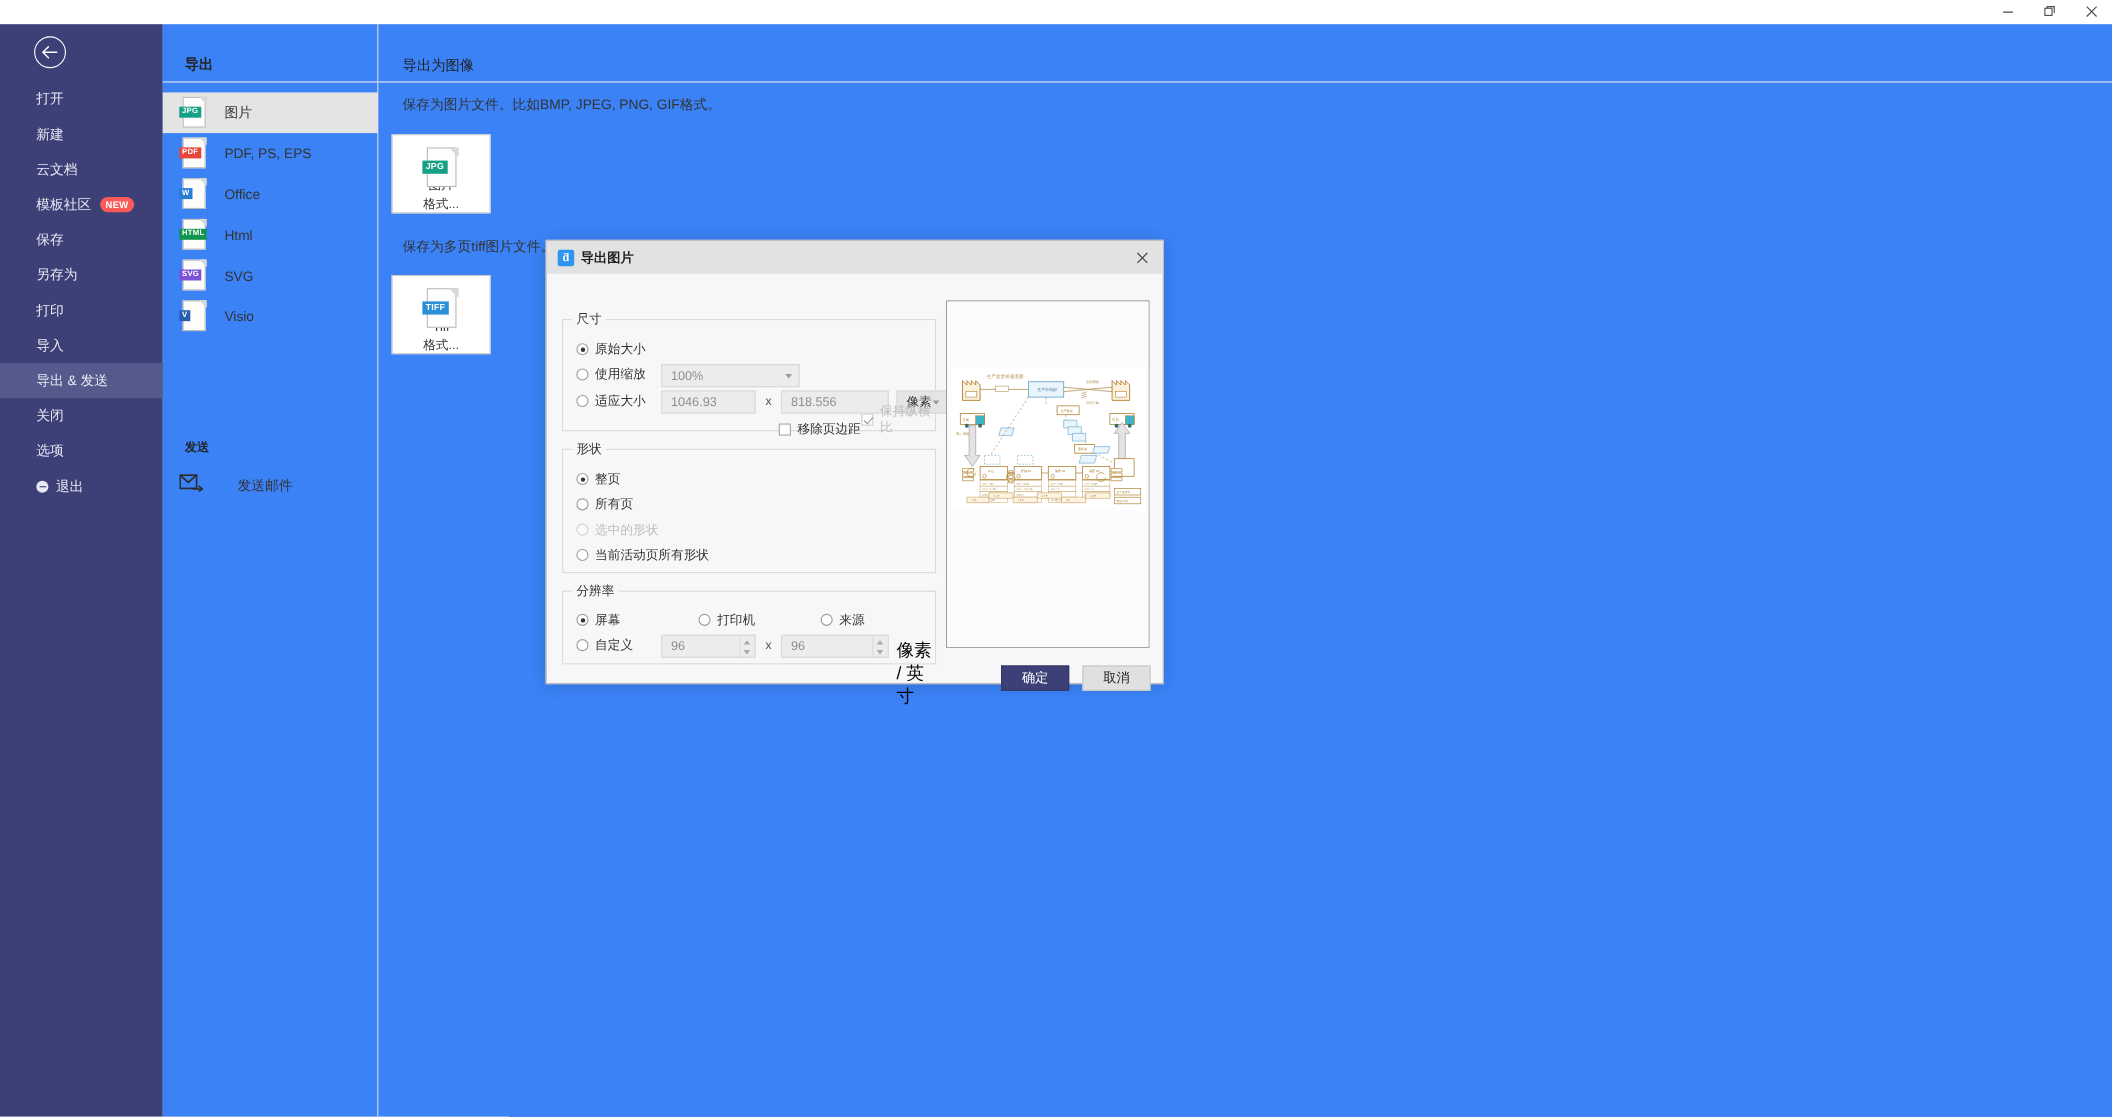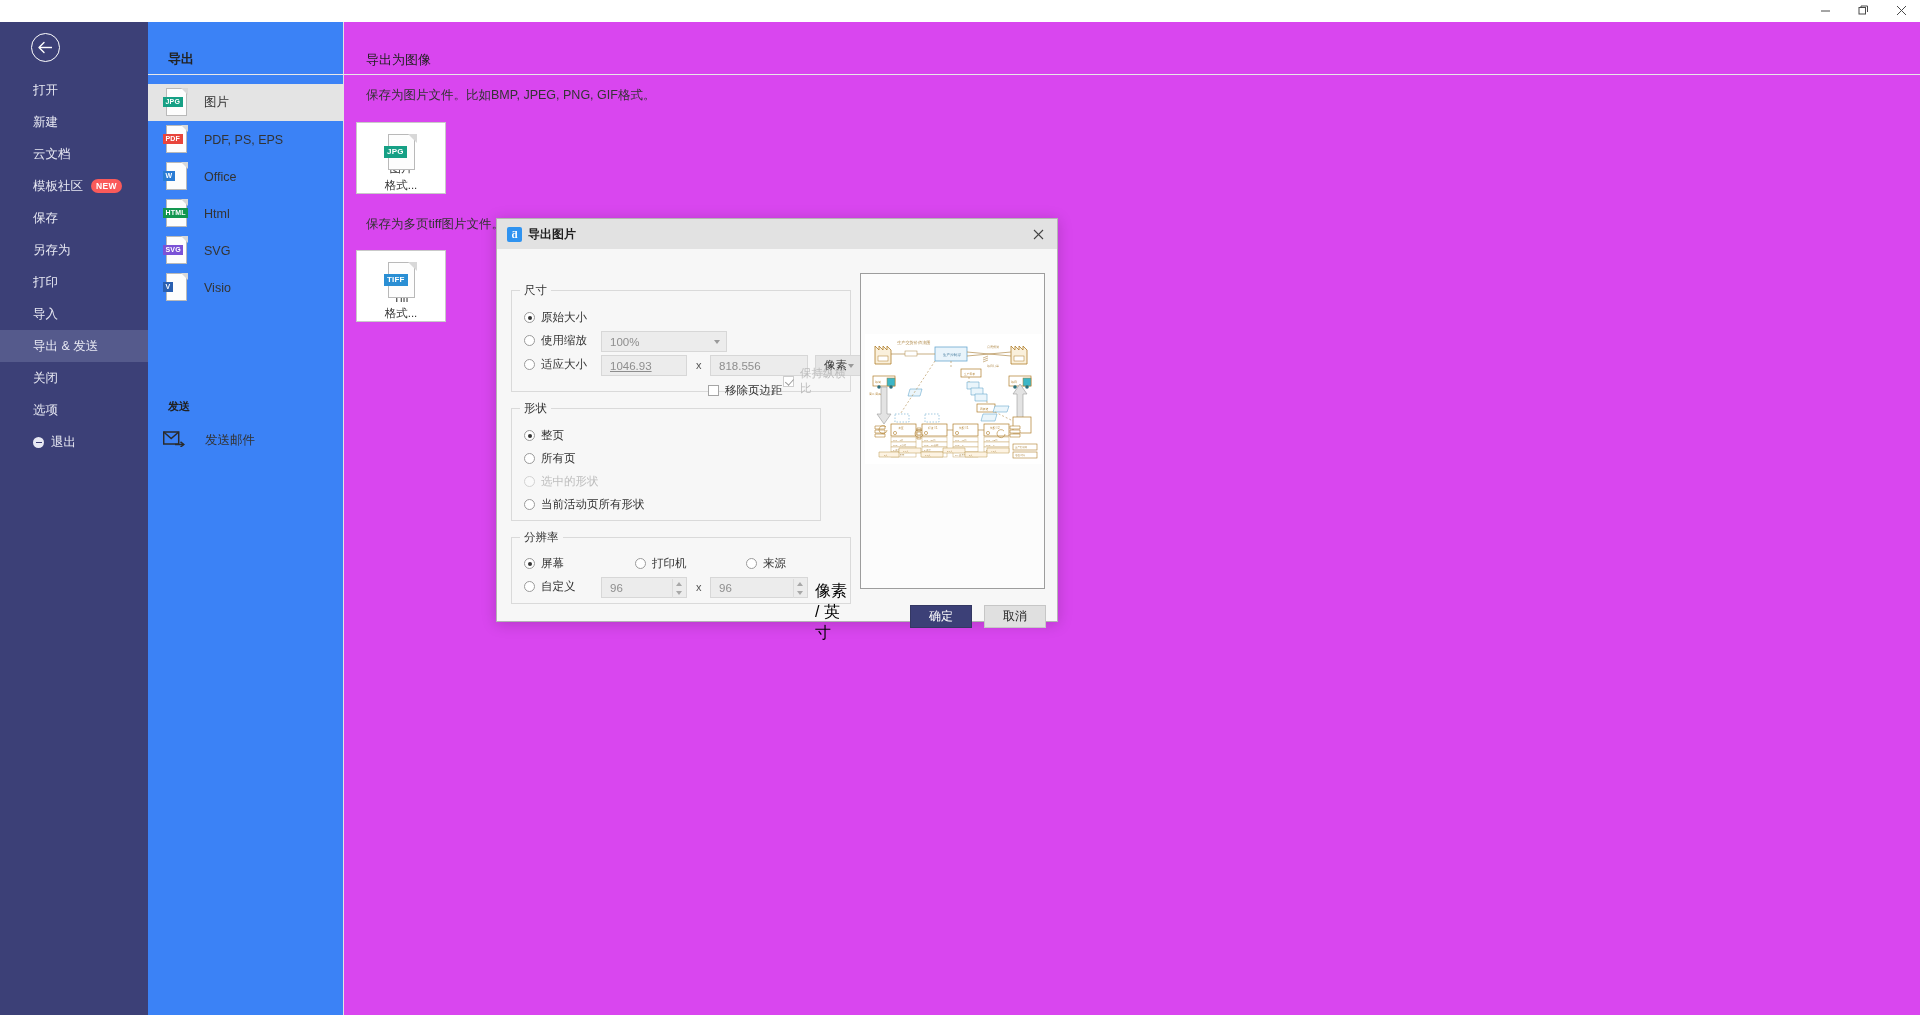--- a/index.html
+++ b/index.html
@@ -92,25 +92,25 @@
   .fmt-item.active { background: #e4e4e4; }
   .fmt-item .label { margin-left: 15px; }
   .send-head {
     position: absolute; left: 20px; top: 377px;
     font-size: 11px; font-weight: bold; color: #222;
   }
   .send-item {
     position: absolute; left: 15px; top: 408px;
     display: flex; align-items: center; cursor: pointer;
   }
-  .send-item .label { margin-left: 20px; font-size: 12.5px; color: #333; }
+  .send-item .label { margin-left: 31px; font-size: 12.5px; color: #333; }
   
   .main {
     position: absolute; left: 344px; top: 22px; right: 0; bottom: 0;
-    background: #d946ef;
+    background: #3b82f6;
   }
   .main-title {
     position: absolute; left: 22px; top: 29px;
     font-size: 13px; color: #222;
   }
   .main-div {
     position: absolute; left: 0; top: 52px; right: 0;
     border-top: 1px solid #e8e8e8;
   }
   .main-desc {
@@ -455,39 +455,39 @@
       </div>
       <div class="sel" style="position:absolute; left:89px; top:33px; width:126px;">
         <span>100%</span>
         <span class="caret"></span>
       </div>
 
       <div class="row" style="left:12px; top:59px;">
         <span class="radio"></span>
         <span class="txt">适应大小</span>
       </div>
-      <div class="inp" style="position:absolute; left:89px; top:57px; width:86px;text-decoration:underline;">1046.93</div>
+      <div class="inp" style="position:absolute; left:89px; top:57px; width:86px;">1046.93</div>
       <span class="xsep" style="position:absolute; left:184px; top:61px;">x</span>
       <div class="inp" style="position:absolute; left:198px; top:57px; width:98px;">818.556</div>
       <div class="sel en" style="position:absolute; left:303px; top:57px; width:46px;">
         <span>像素</span>
         <span class="caret"></span>
       </div>
 
       <div class="row" style="left:196px; top:85px;">
         <span class="chk"></span>
         <span class="txt">移除页边距</span>
       </div>
       <div class="row dis" style="left:271px; top:68px;">
         <span class="chk on dis"></span>
         <span class="txt">保持纵横比</span>
       </div>
     </fieldset>
 
-    <fieldset class="grp" style="left:14px; top:152px; width:310px; height:120px;">
+    <fieldset class="grp" style="left:14px; top:152px; width:340px; height:120px;">
       <legend>形状</legend>
 
       <div class="row" style="left:12px; top:12px;">
         <span class="radio on"></span>
         <span class="txt">整页</span>
       </div>
       <div class="row" style="left:12px; top:35px;">
         <span class="radio"></span>
         <span class="txt">所有页</span>
       </div>

